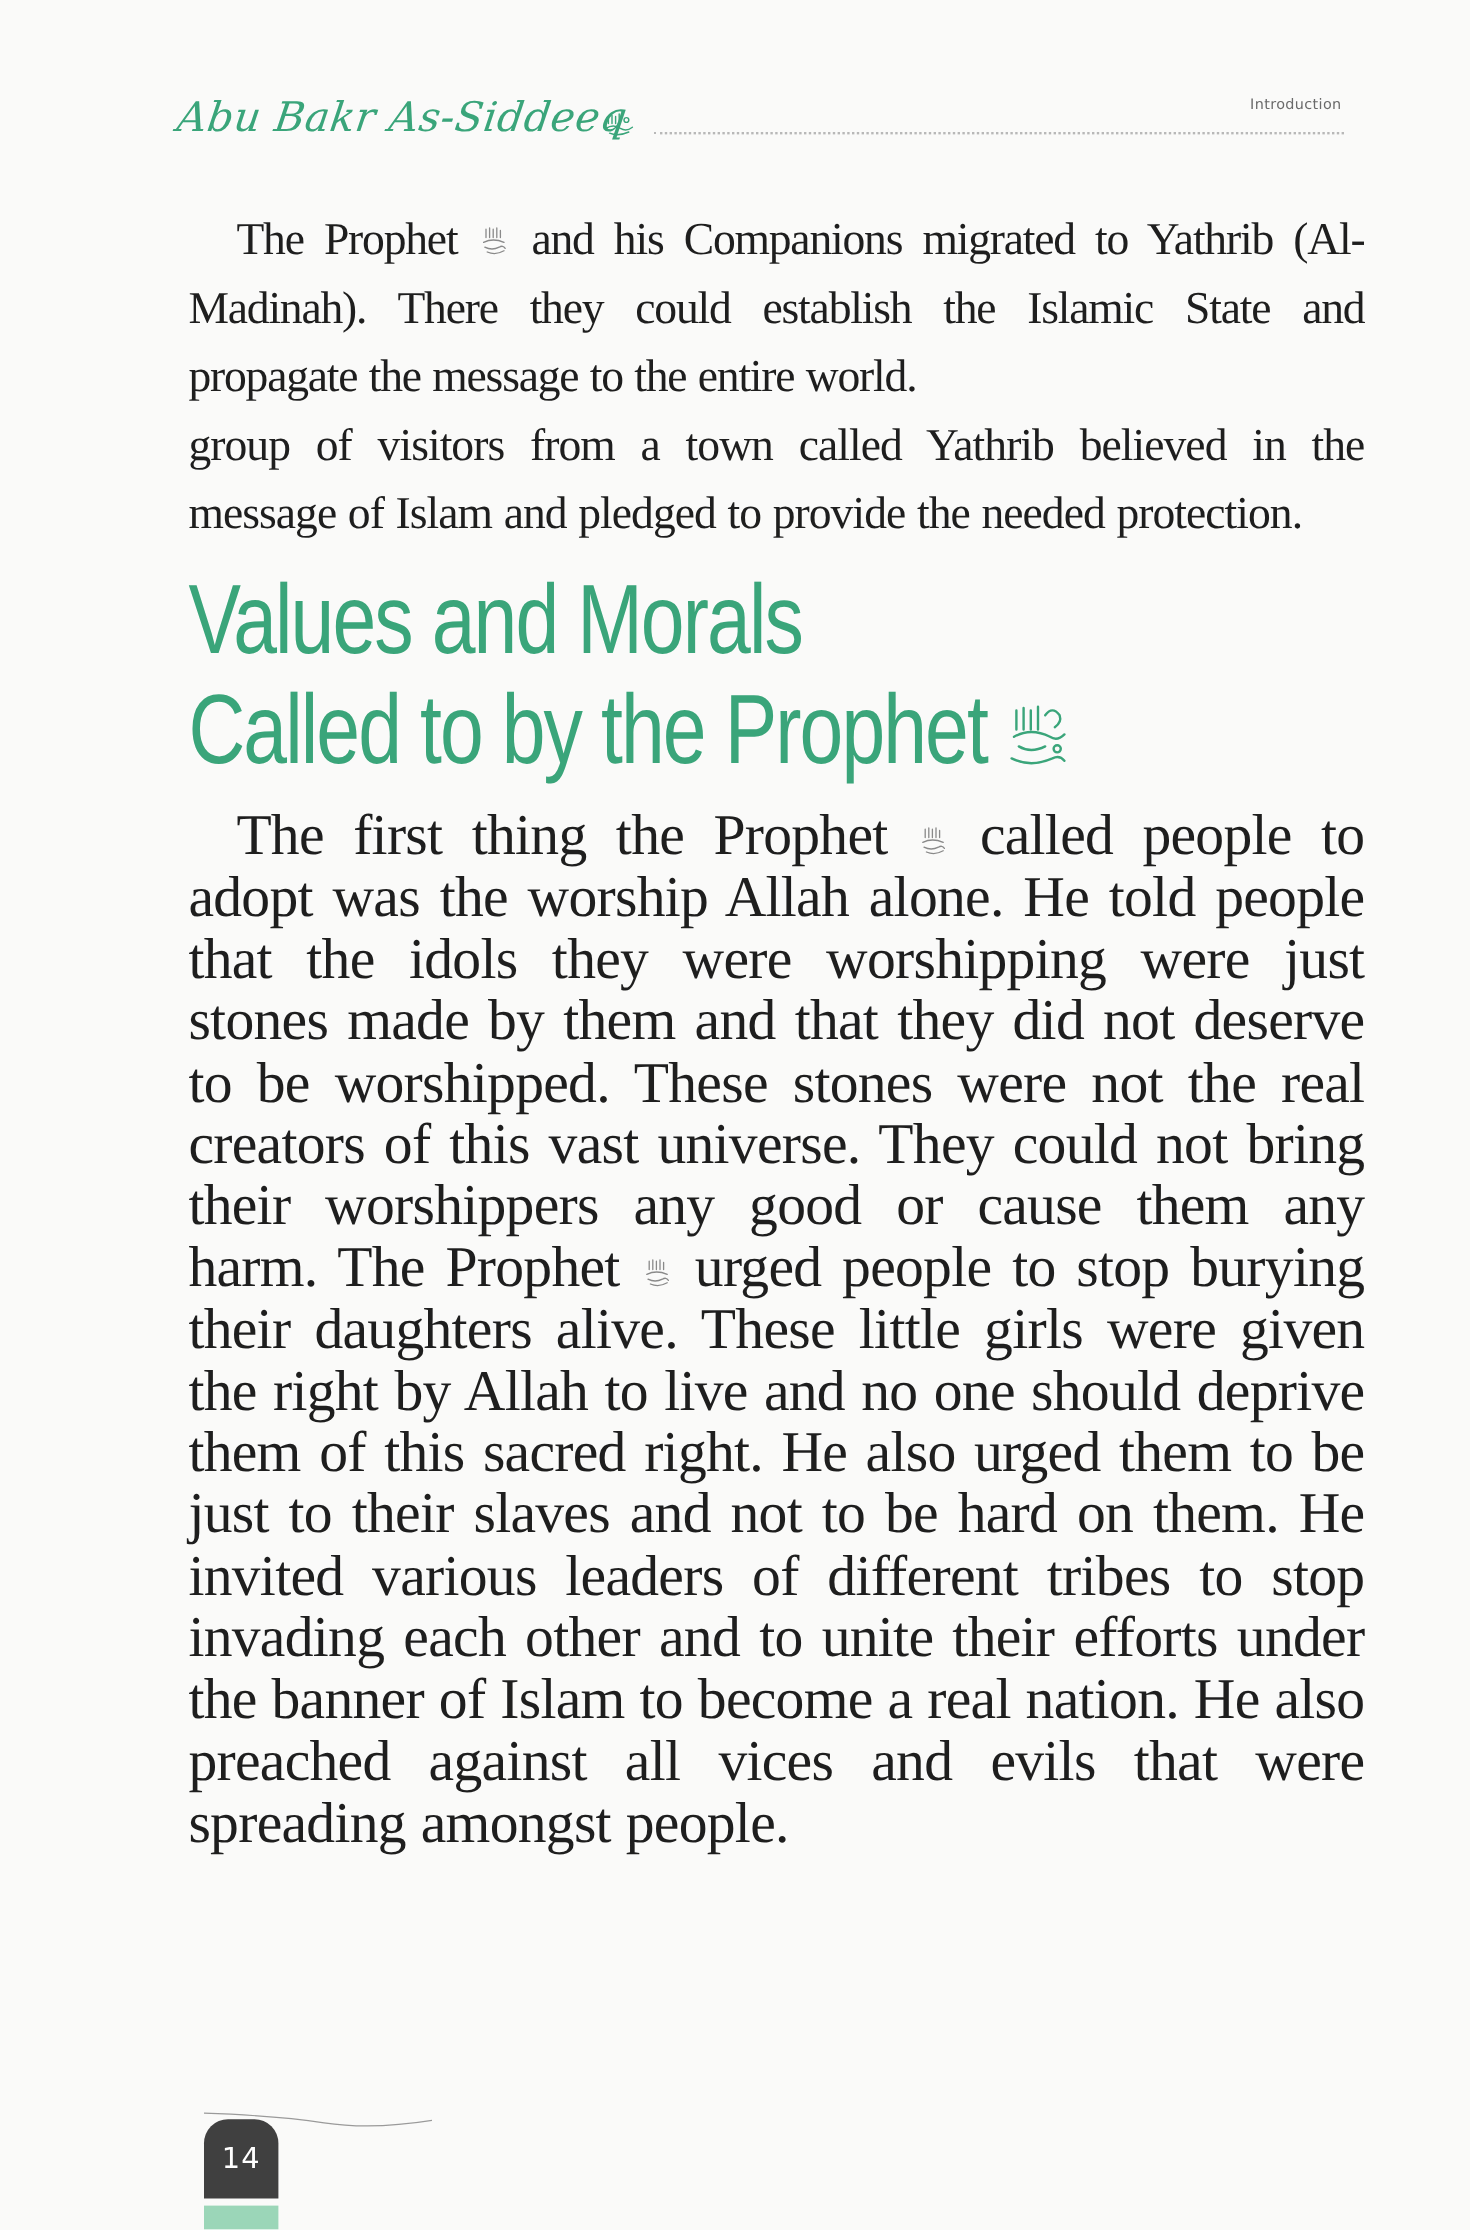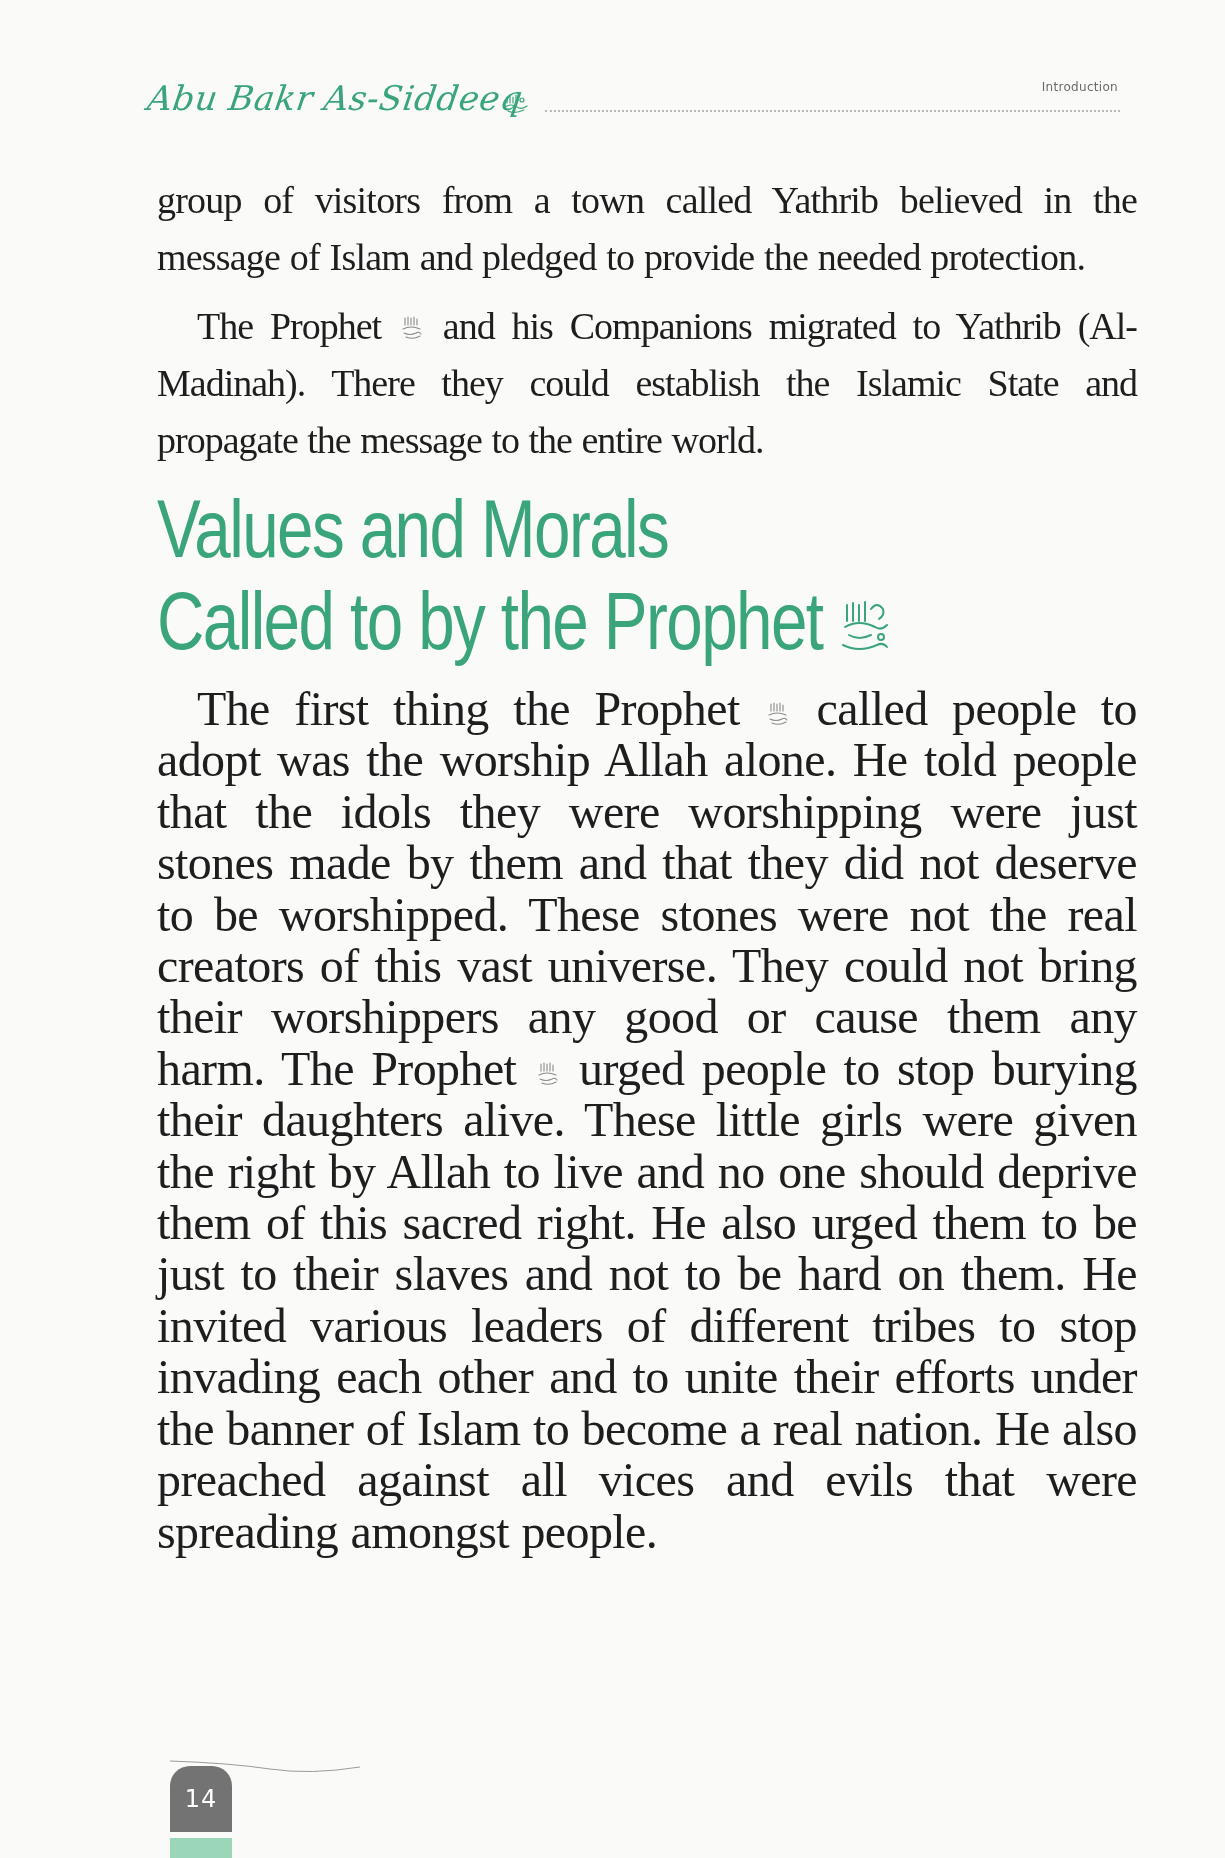--- a/index.html
+++ b/index.html
@@ -122,21 +122,21 @@
       top: 1755px;
       width: 190px;
       height: 30px;
     }
     .page-tab {
       position: absolute;
       left: 170px;
       top: 1766px;
       width: 62px;
       height: 66px;
-      background: #737373;
+      background: #404040;
       border-radius: 20px 20px 0 0;
       color: #ffffff;
       font-family: "DejaVu Sans", "Liberation Sans", sans-serif;
       font-size: 24px;
       display: flex;
       align-items: center;
       justify-content: center;
       letter-spacing: 1px;
     }
     .page-tab-strip {
@@ -160,32 +160,32 @@
       <path d="M5 18 q7 3 16 -1"></path>
       <circle cx="19" cy="7" r="2"></circle>
     </g>
   </svg>
   <div class="header-rule"></div>
   <div class="section-label">Introduction</div>
 </div>
 
 <div class="content">
 
-  <p class="para p1">group of visitors from a town called Yathrib believed in the message of Islam and pledged to provide the needed protection.</p>
-
   <p class="para indent p2"><span>The Prophet</span>
     <svg class="inline-honorific" viewBox="0 0 24 26">
       <g fill="none" stroke="#8a8a8a" stroke-width="1.1" stroke-linecap="round">
         <path d="M5 3 v7 M8 2 v8 M11 3 v7 M14 2 v8 M17 4 v6"></path>
         <path d="M3 14 q8 -4 17 0"></path>
         <path d="M4 18 q6 3 12 0 q3 -2 5 1"></path>
         <path d="M6 22 q7 3 14 -1"></path>
       </g>
     </svg>
     <span>and his Companions migrated to Yathrib (Al-Madinah). There they could establish the Islamic State and propagate the message to the entire world.</span></p>
+
+  <p class="para p1">group of visitors from a town called Yathrib believed in the message of Islam and pledged to provide the needed protection.</p>
 
   <h2 class="heading">
     <span class="heading-line">Values and Morals</span>
     <span class="heading-line"><span>Called to by the Prophet</span><svg class="heading-honorific" viewBox="0 0 56 56">
         <g fill="none" stroke="#3aa57a" stroke-width="2" stroke-linecap="round">
           <path d="M10 6 v16 M16 4 v18 M22 6 v16 M28 3 v19"></path>
           <path d="M34 10 q6 -8 12 0 q2 6 -4 10"></path>
           <path d="M8 28 q14 -8 30 0 q6 4 12 -2"></path>
           <path d="M12 36 q10 6 22 0"></path>
           <path d="M6 46 q16 8 34 0 q6 -3 10 2"></path>

